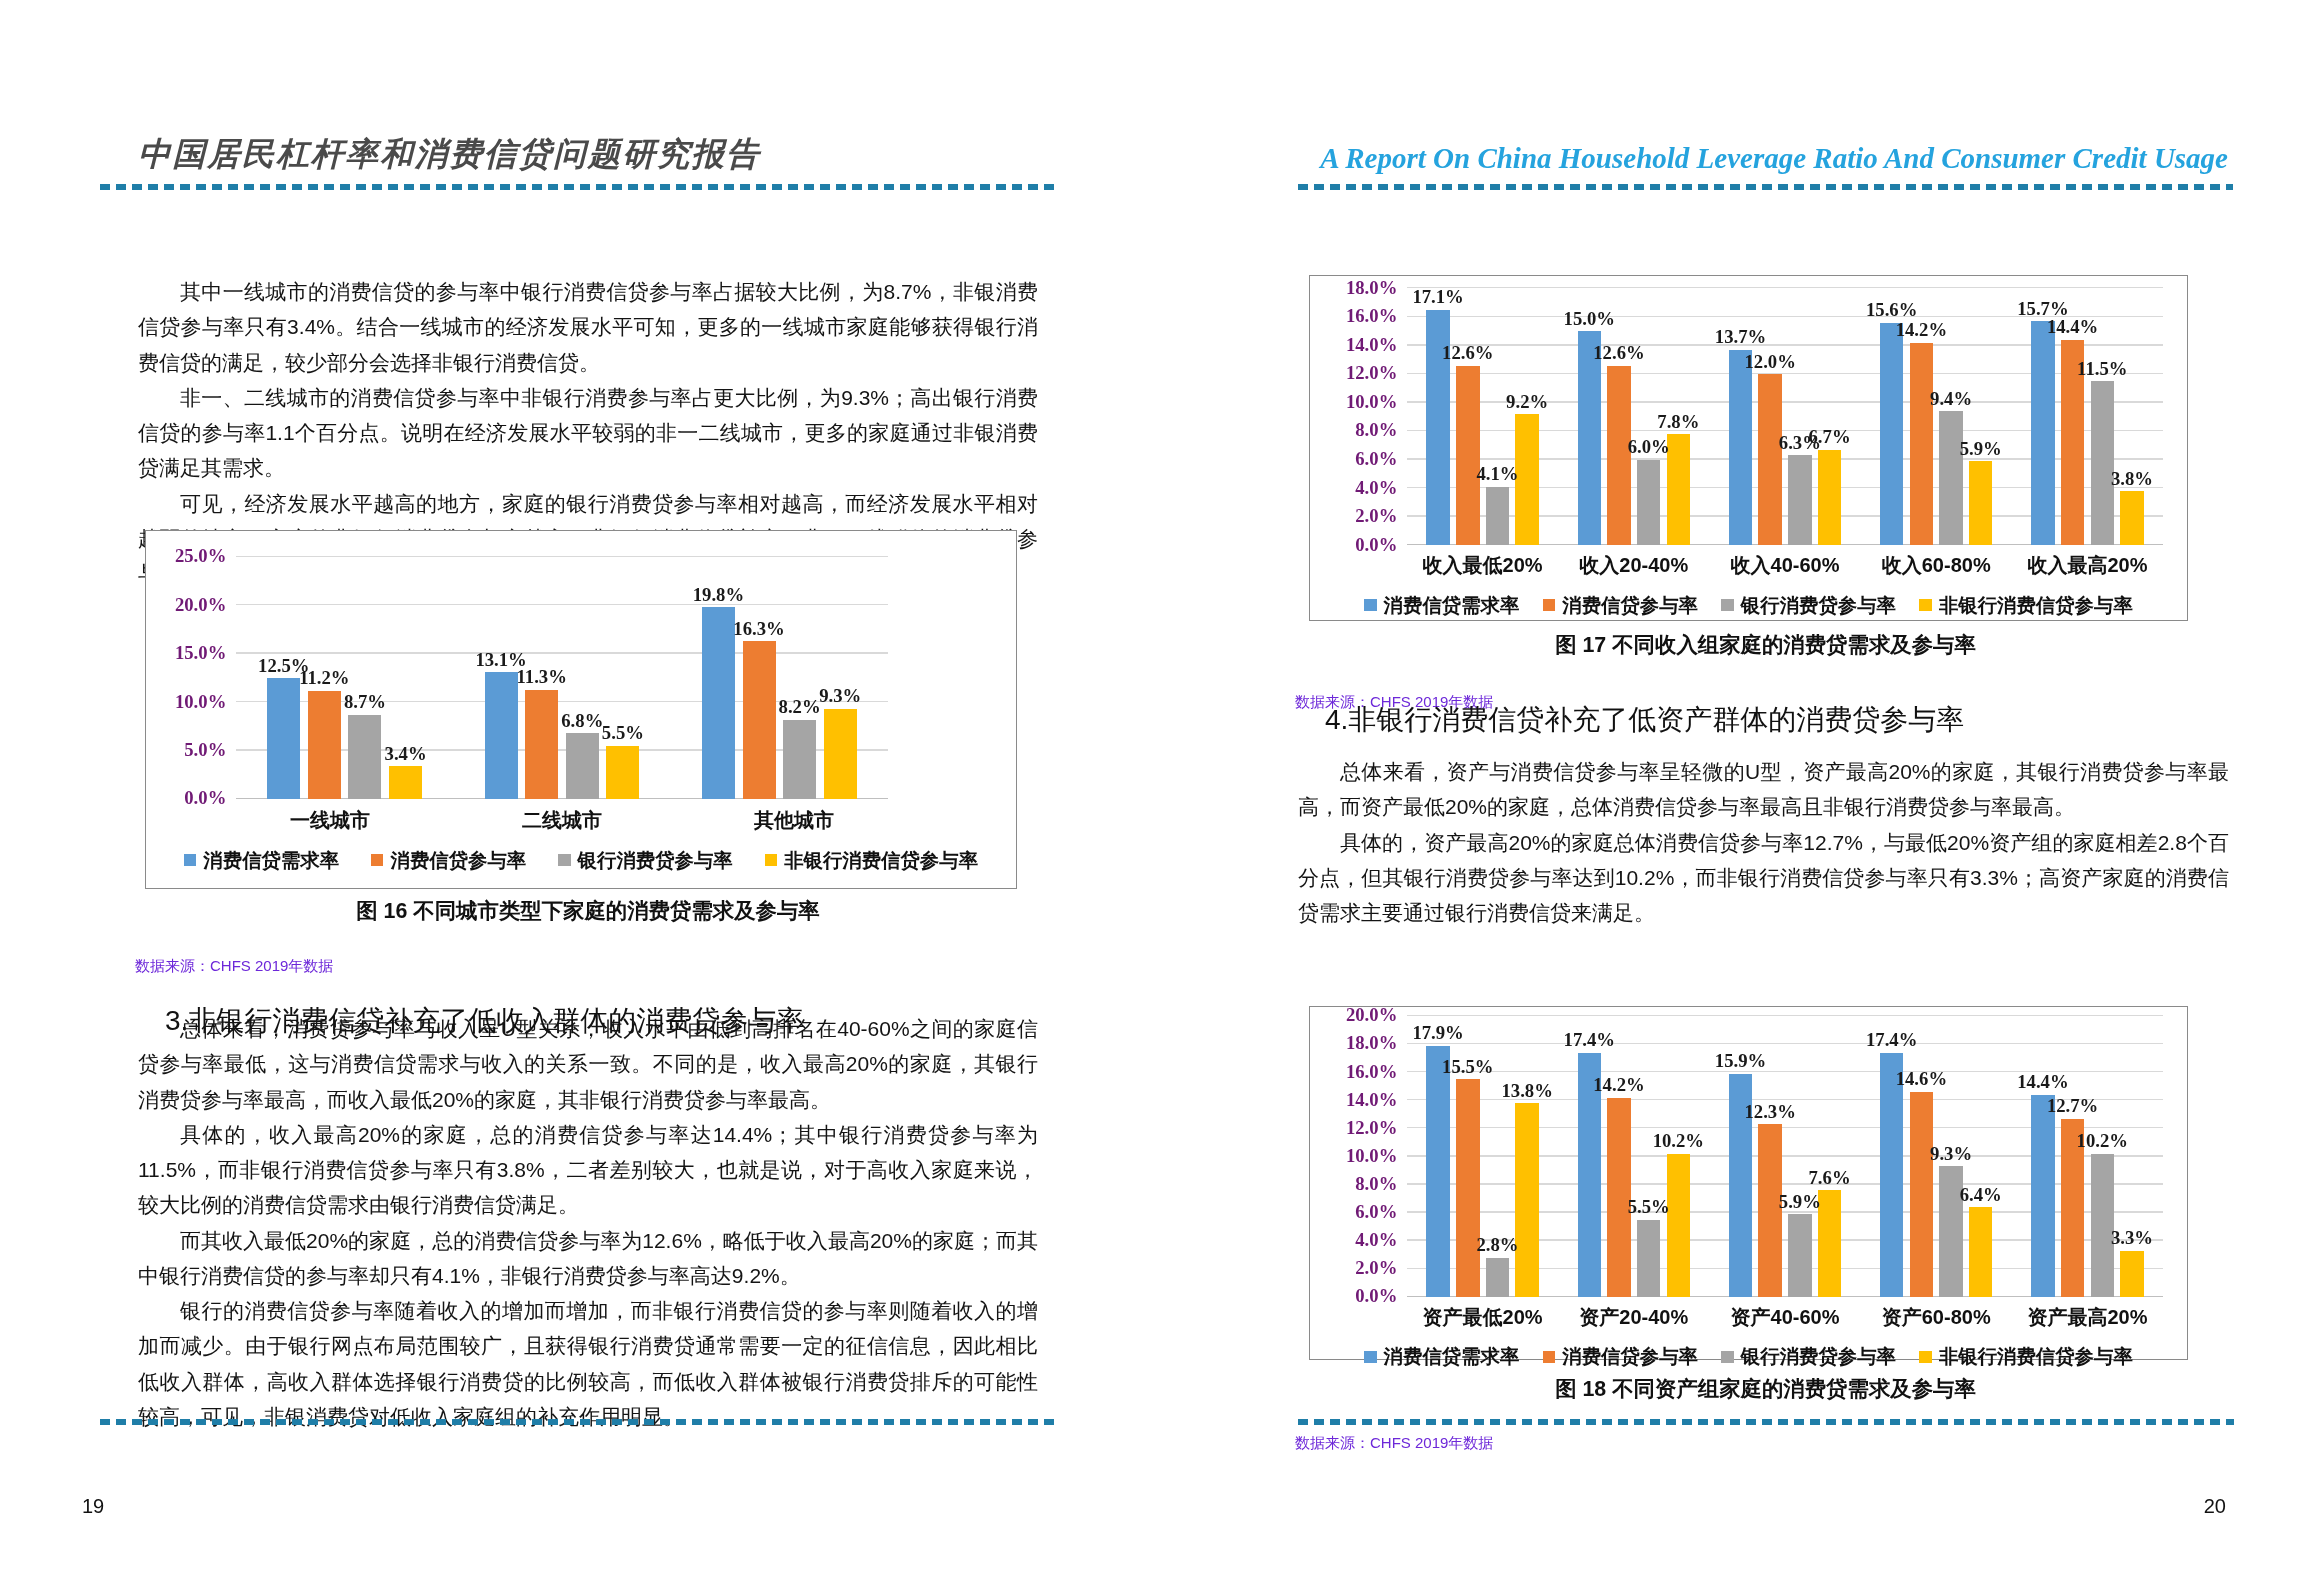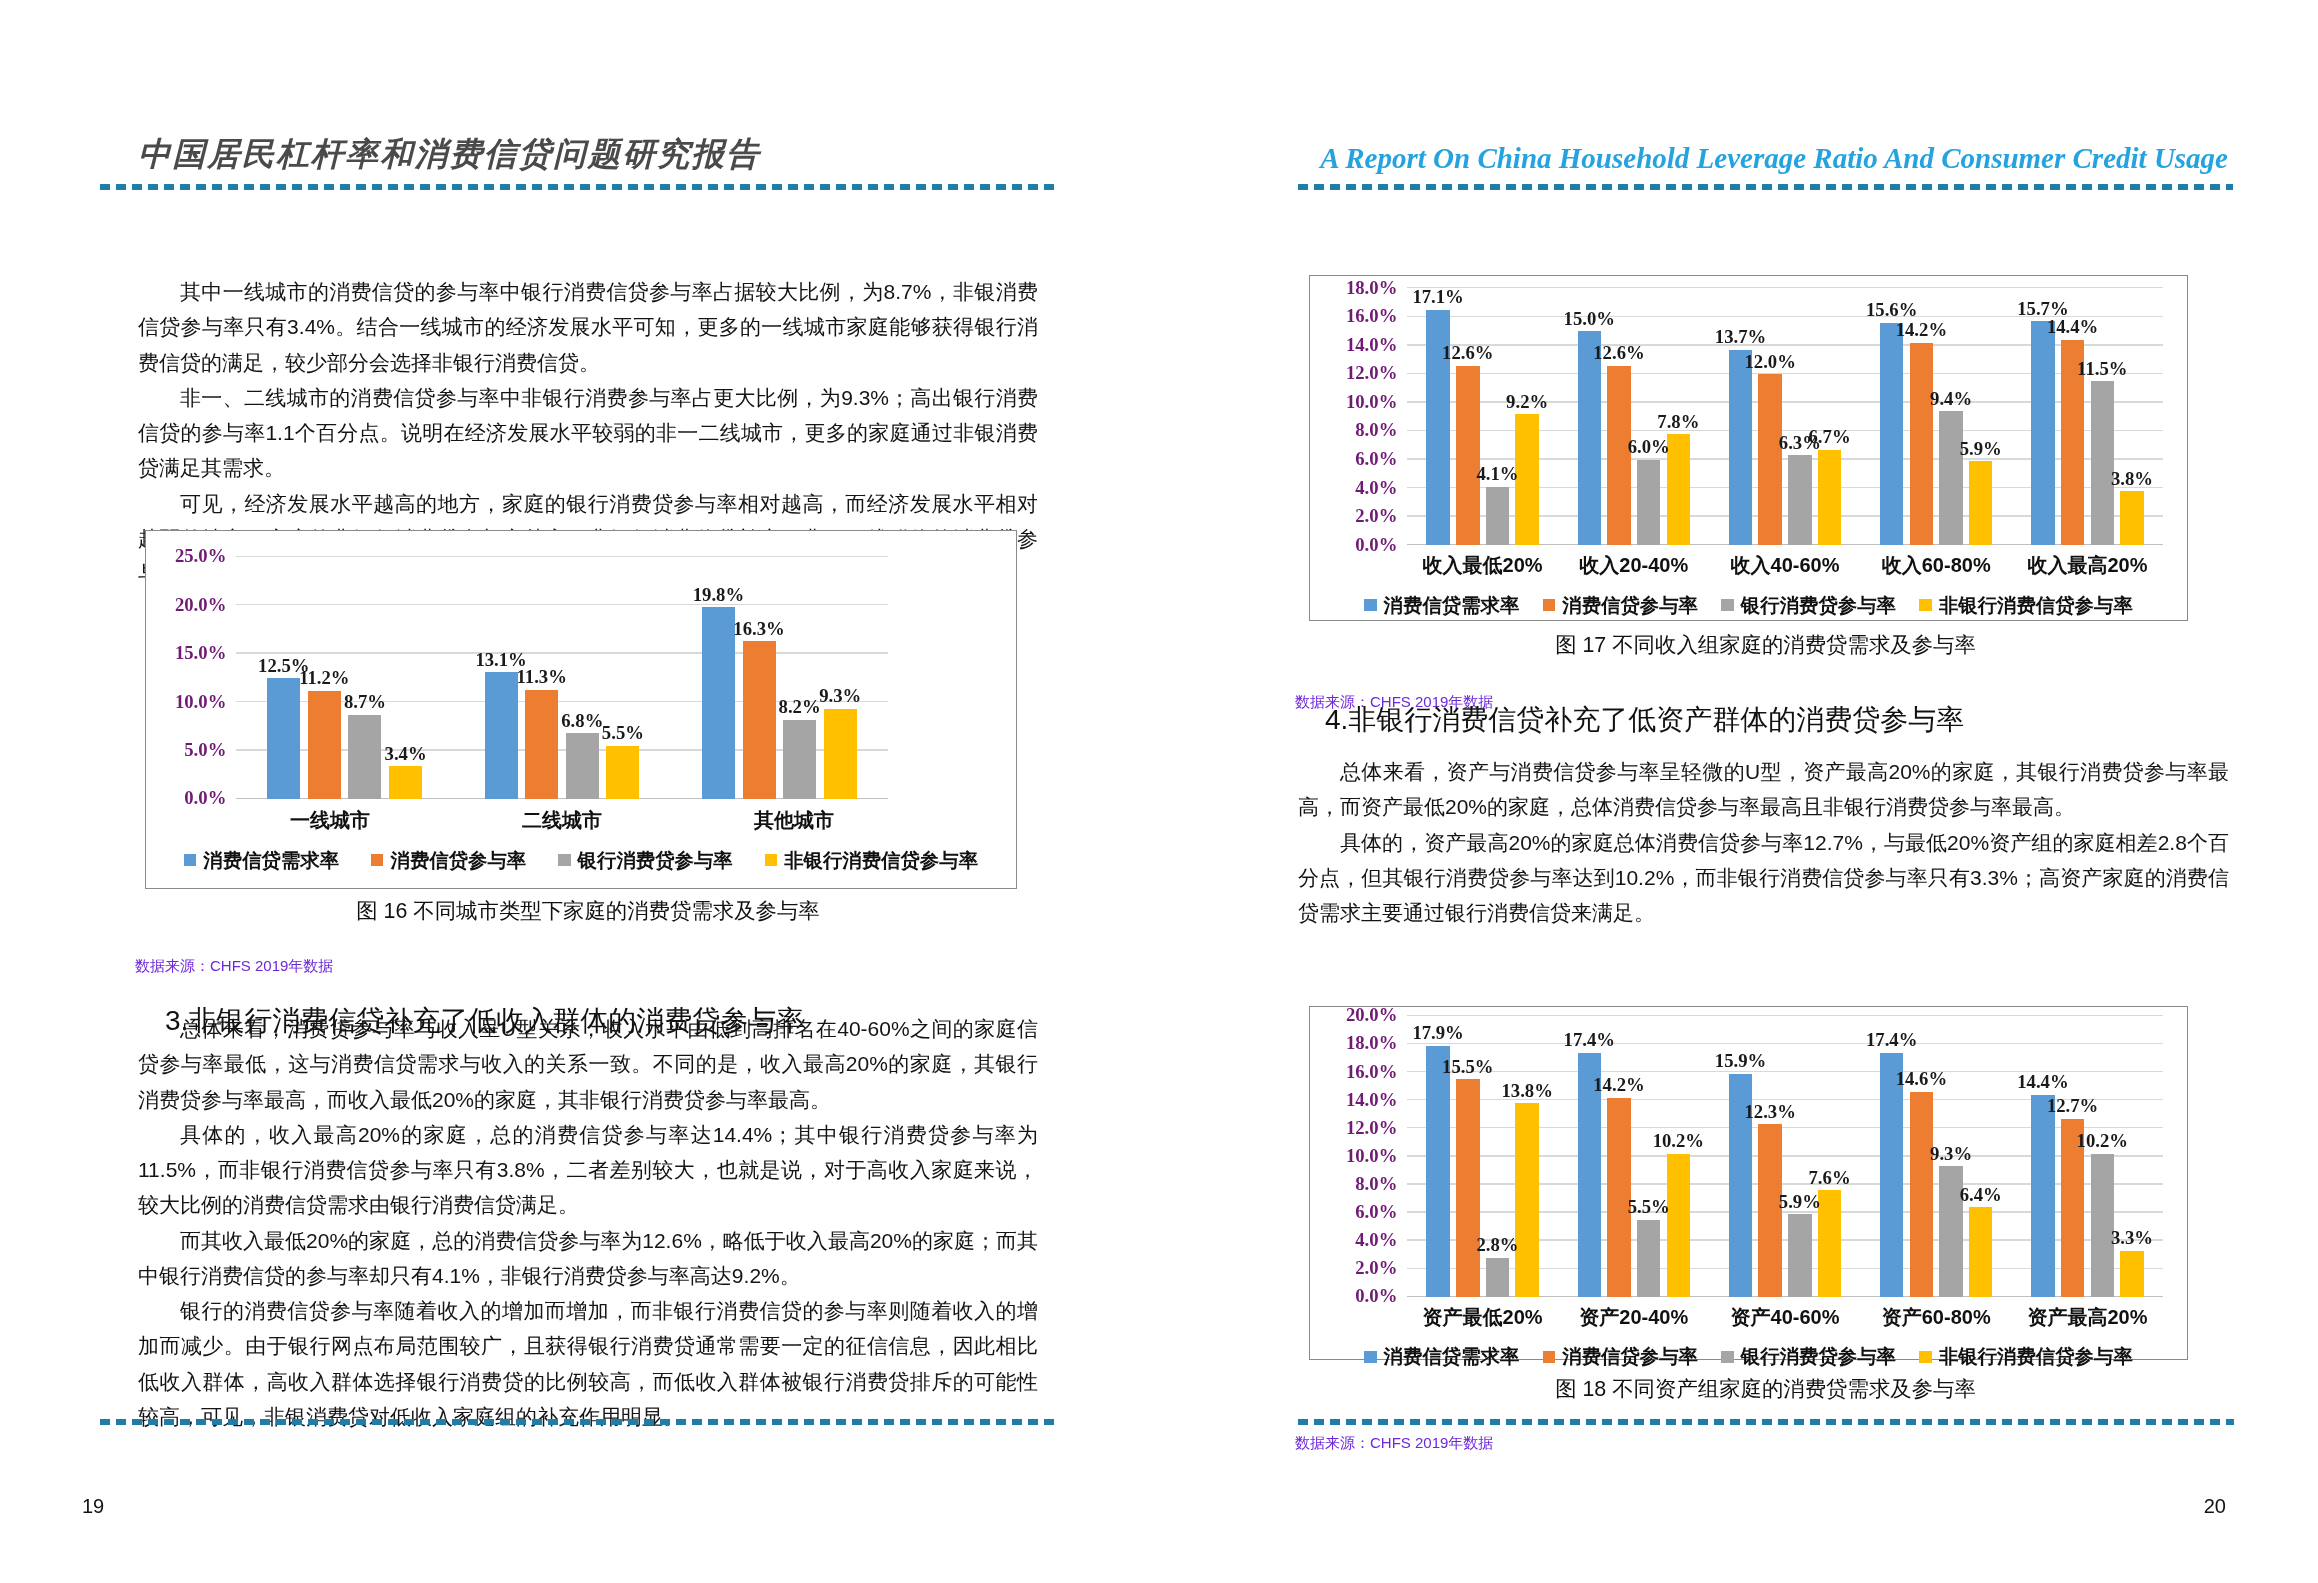--- a/index.html
+++ b/index.html
@@ -30,21 +30,21 @@
   .textblock{position:absolute;font-size:21px;line-height:1.68;text-align:justify;color:#141414;}
   .textblock p{margin:0;text-indent:2em;}
   .tb-l1{left:138px;top:274px;width:900px;}
   .tb-l2{left:138px;top:1011px;width:900px;}
   .tb-r1{left:1298px;top:754px;width:931px;}
   .section-heading{
     position:absolute;font-size:28px;font-weight:400;color:#111;white-space:nowrap;
   }
   .h3-left{left:165px;top:962px;margin-top:40px;}
   .h4-right{left:1325px;top:701px;}
-  .fig-caption{position:absolute;text-align:center;font-weight:normal;font-size:21.4px;color:#111;}
+  .fig-caption{position:absolute;text-align:center;font-weight:bold;font-size:21.4px;color:#111;}
   .cap16{left:138px;top:896px;width:900px;}
   .cap17{left:1298px;top:630px;width:935px;}
   .cap18{left:1298px;top:1374px;width:935px;}
   .fig-source{position:absolute;font-size:15px;color:#6d28d9;margin-top:32px;}
   .src16{left:135px;top:925px;}
   .src17{left:1295px;top:661px;}
   .src18{left:1295px;top:1402px;}
   .pageno{position:absolute;font-size:20px;color:#111;}
   .pn-l{left:82px;top:1495px;}
   .pn-r{left:2157px;top:1495px;width:69px;text-align:right;}

